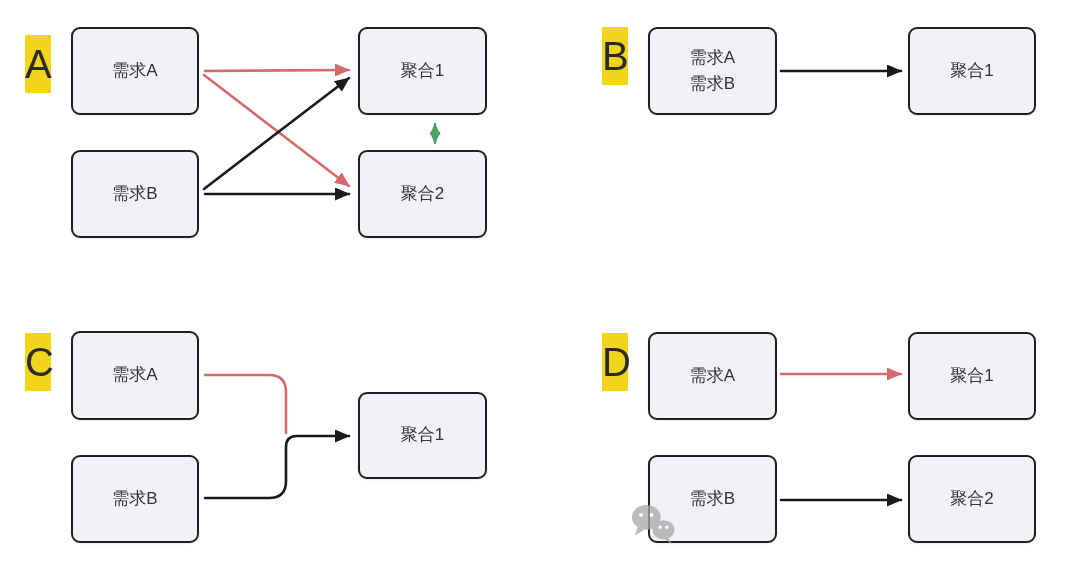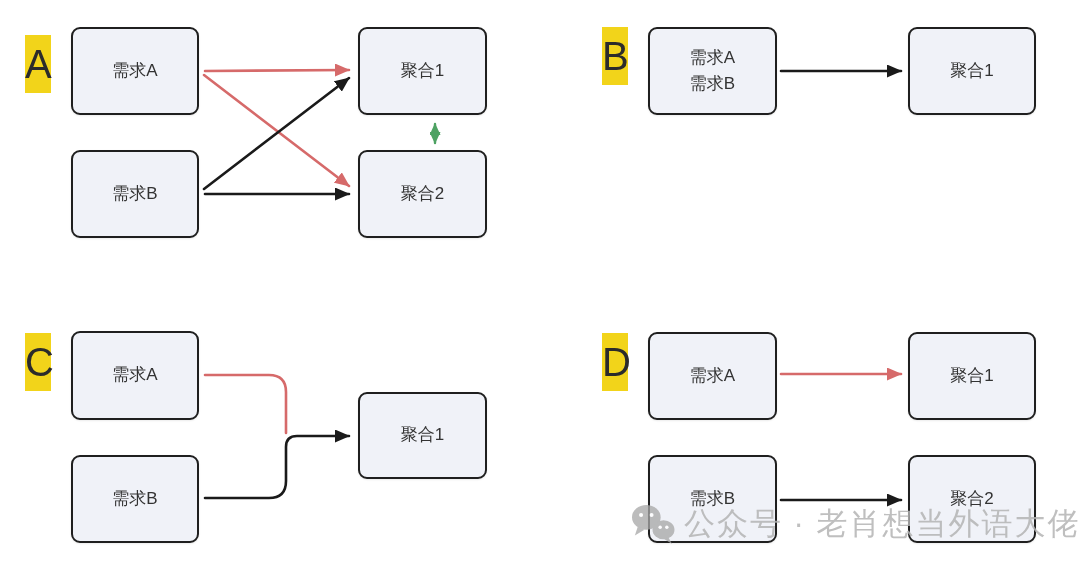--- a/index.html
+++ b/index.html
@@ -127,16 +127,15 @@
         <ellipse cx="35" cy="28" rx="11.5" ry="10"></ellipse>
         <polygon points="40,36 44,43 36,38"></polygon>
       </g>
       <g fill="#ffffff">
         <circle cx="11.5" cy="12.5" r="2.1"></circle>
         <circle cx="22.5" cy="12.5" r="2.1"></circle>
         <circle cx="31.5" cy="25.5" r="1.8"></circle>
         <circle cx="38.5" cy="25.5" r="1.8"></circle>
       </g>
     </svg>
-    <span class="watermark-text">公众号 · 老肖想当外语大佬</span>
   </div>
 
 </div>
 
 </body></html>

